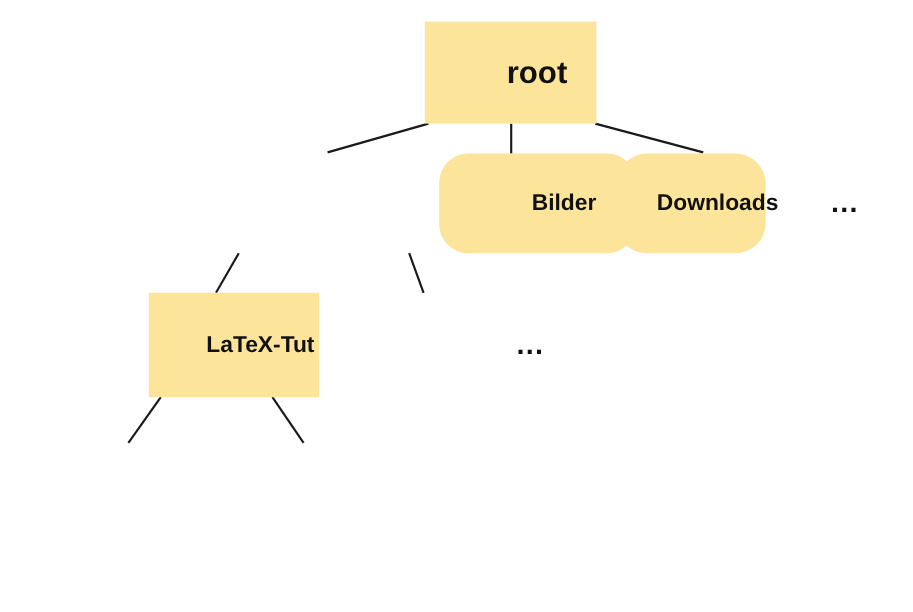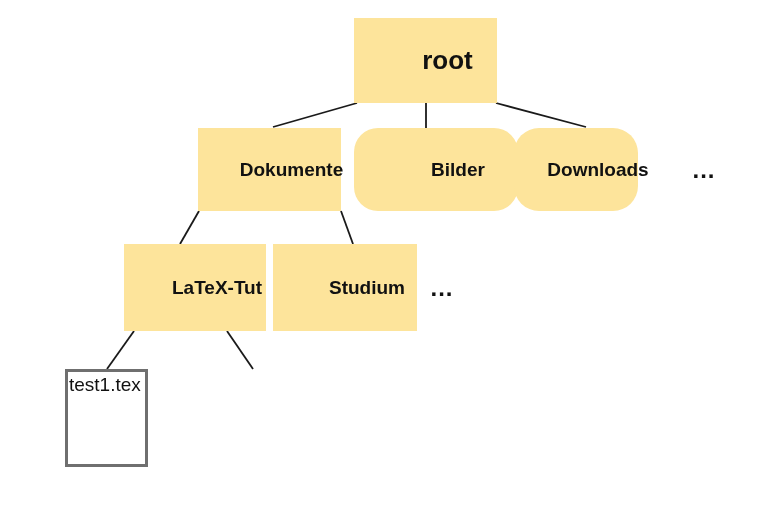--- a/index.html
+++ b/index.html
@@ -67,40 +67,31 @@
     <line x1="199" y1="211" x2="180" y2="244" stroke="#1A1A1A" stroke-width="1.8"></line>
     <line x1="341" y1="211" x2="353" y2="244" stroke="#1A1A1A" stroke-width="1.8"></line>
     <line x1="134" y1="331" x2="107" y2="369" stroke="#1A1A1A" stroke-width="1.8"></line>
     <line x1="227" y1="331" x2="253" y2="369" stroke="#1A1A1A" stroke-width="1.8"></line>
   </svg>
 
   <div class="node folder root-node" style="left:354px; top:18px; width:143px; height:85px;">
     <span>root</span>
   </div>
 
-  <div class="node folder" style="left:198px; top:128px; width:143px; height:83px;">
-    <span>Dokumente</span>
-  </div>
-  <div class="node folder" style="left:354px; top:128px; width:164px; height:83px;border-radius:24px;">
+  <div class="node folder" style="left:366px; top:128px; width:164px; height:83px;border-radius:24px;">
     <span>Bilder</span>
   </div>
   <div class="node folder" style="left:514px; top:128px; width:124px; height:83px;border-radius:25px;">
     <span>Downloads</span>
   </div>
   <div class="ellipsis" style="left:684px; top:128px; width:40px; height:83px;">
     <span>...</span>
   </div>
 
   <div class="node folder" style="left:108px; top:244px; width:142px; height:87px;margin-left:16px;">
     <span>LaTeX-Tut</span>
   </div>
-  <div class="node folder" style="left:273px; top:244px; width:144px; height:87px;">
-    <span>Studium</span>
-  </div>
   <div class="ellipsis" style="left:422px; top:244px; width:40px; height:87px;">
     <span>...</span>
   </div>
 
-  <div class="node file" style="left:65px; top:369px; width:83px; height:98px;">
-    <span>test1.tex</span>
-  </div>
 
 </div>
 
 </body></html>

